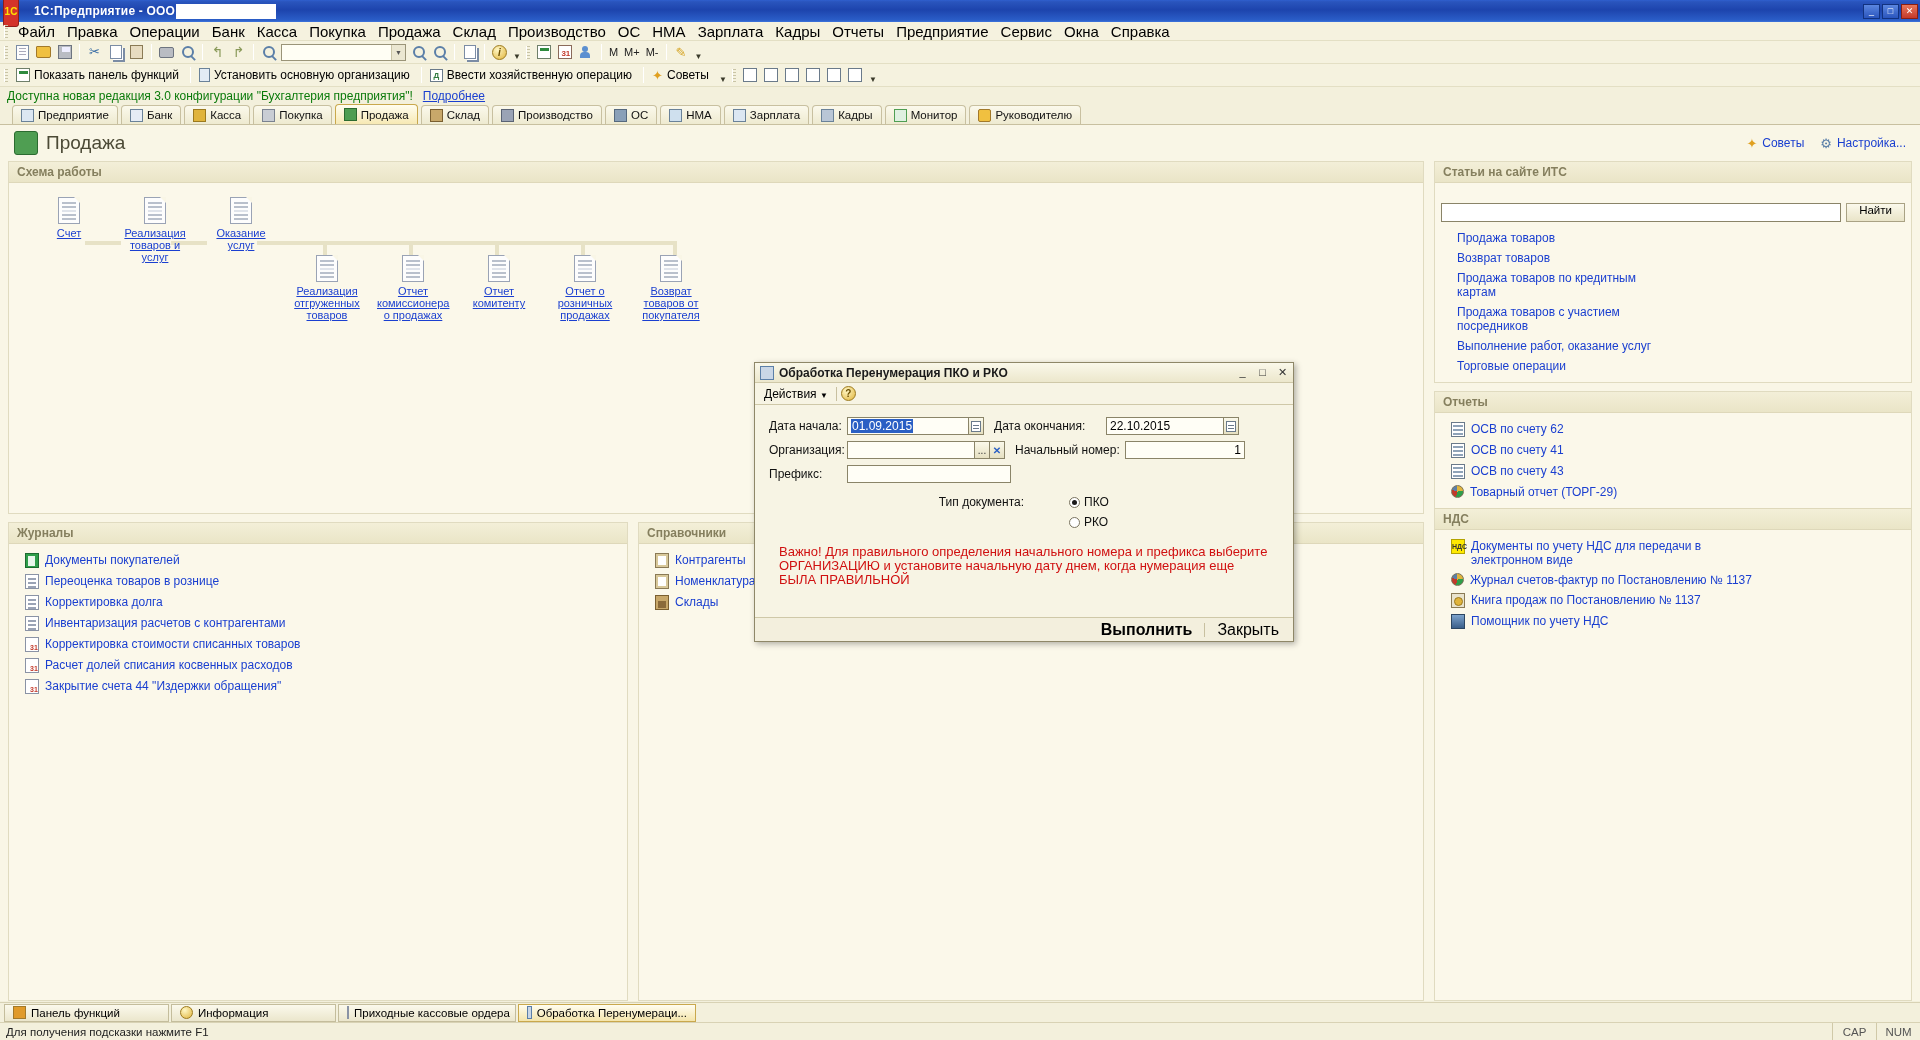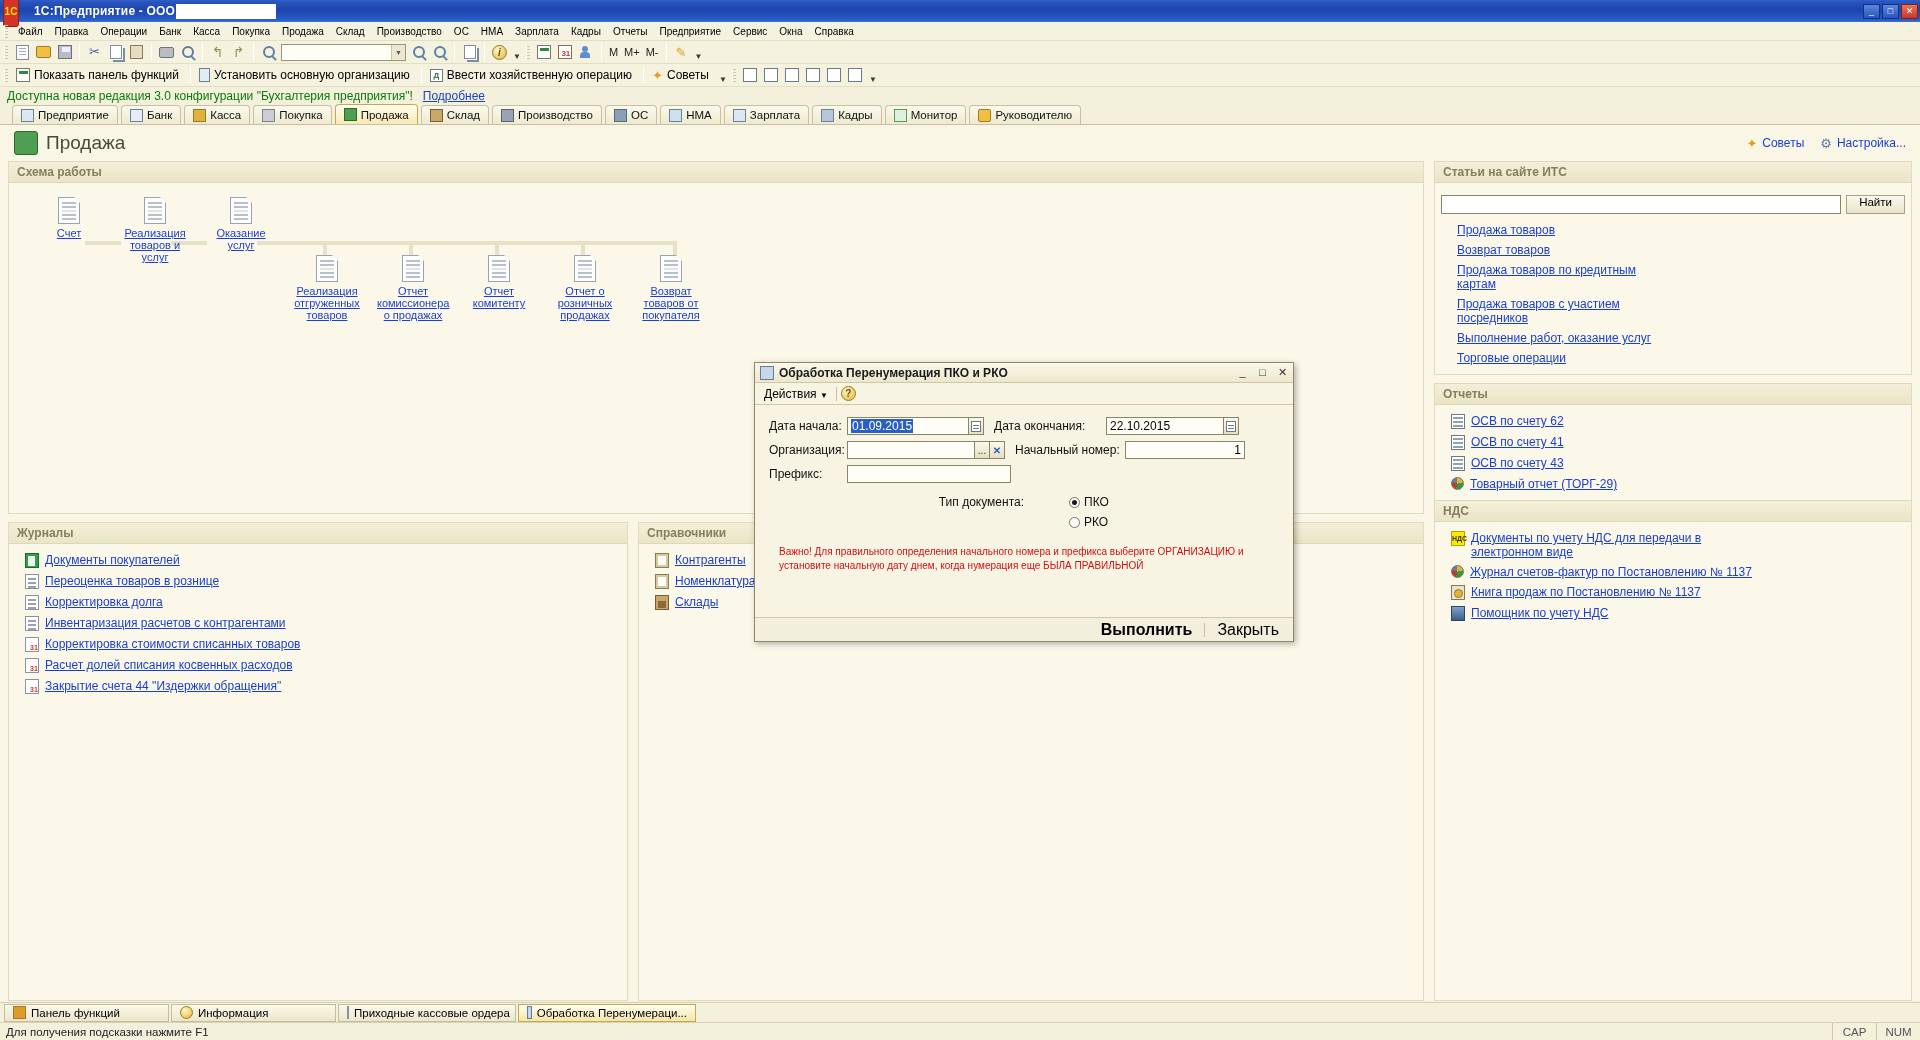--- a/index.html
+++ b/index.html
@@ -46,21 +46,21 @@
     display: flex; align-items: center;
     border-bottom: 1px solid #e3dfc4;
     padding-left: 2px;
   }
   .gripper {
     width: 4px; height: 13px; margin: 0 4px 0 2px;
     background-image: repeating-linear-gradient(to bottom, #c9c4a6 0 1px, transparent 1px 3px);
     border-left: 1px solid #fff;
   }
   .menubar .mi {
-    padding: 2px 6px; white-space: nowrap; cursor: pointer; color: #000; font-size: 10px;
+    padding: 2px 6px; white-space: nowrap; cursor: pointer; color: #000; font-size: 15px;
   }
 
   
   .toolbar {
     height: 23px; background: #f5f2df;
     display: flex; align-items: center;
     border-bottom: 1px solid #e3dfc4;
     padding-left: 2px;
   }
   .tbtn {
@@ -184,21 +184,21 @@
   }
   .flowitem a { color: #1a3fd0; text-decoration: underline; font-size: 11px; display: block; line-height: 12px; cursor: pointer; }
   .conn { position: absolute; background: #e7e2c6; }
 
   
   .linklist { }
   .linkrow {
     display: flex; align-items: flex-start; gap: 6px;
     padding: 3px 0 3px 8px; font-size: 12px;
   }
-  .linkrow a { color: #1a3fd0; text-decoration: underline; cursor: pointer; }
+  .linkrow a { color: #1a3fd0; cursor: pointer; }
   .licon { width: 14px; height: 15px; flex: none; position: relative; }
 
   .lic-journal { background:#2f9e4a; border:1px solid #1c6b30; }
   .lic-journal:after{content:"";position:absolute;left:2px;top:2px;width:7px;height:10px;background:#e9f7ec;}
   .lic-doc { background:#fff; border:1px solid #8a93a5; }
   .lic-doc:after{content:"";position:absolute;left:2px;top:3px;width:8px;height:2px;background:#9aa3b5;box-shadow:0 4px 0 0 #9aa3b5,0 8px 0 0 #9aa3b5;}
   .lic-docdate { background:#fff; border:1px solid #8a93a5; }
   .lic-docdate:after{content:"31";position:absolute;left:4px;bottom:0;font-size:7px;color:#c3392a;font-weight:bold;line-height:7px;}
   .lic-pie { width:13px;height:13px;border-radius:50%;
     background: conic-gradient(#e0b43c 0 25%, #2f9e4a 25% 55%, #c3392a 55% 80%, #5b7fa8 80% 100%);
@@ -208,21 +208,21 @@
   .lic-nds { background:#ffe900; border:1px solid #b3a300; color:#333; font-size:7px; font-weight:bold; text-align:center; line-height:14px; }
   .lic-wiz { background: linear-gradient(#7da3cc,#3a5f8a); border:1px solid #2c4662;}
   .lic-money { background:#e9e3cd;border:1px solid #8a7a55;}
   .lic-money:after{content:"";position:absolute;right:1px;bottom:1px;width:7px;height:7px;border-radius:50%;background:#e0b43c;border:1px solid #9c7a1e;}
   .lic-cat { background:#d8c89a;border:1px solid #8a7a55;}
   .lic-cat:after{content:"";position:absolute;left:2px;top:2px;width:8px;height:9px;background:#fff;}
   .lic-ware { background:#c8a86a;border:1px solid #7a5f30;}
   .lic-ware:after{content:"";position:absolute;left:2px;top:5px;right:2px;height:7px;background:#8a6a3a;}
 
   
-  .itsrow { display: flex; gap: 5px; padding: 12px 6px 6px; }
+  .itsrow { display: flex; gap: 5px; padding: 20px 6px 6px; }
   .itsinput { flex: 1; height: 19px; background: #fff; border: 1px solid #8a8468; }
   .itsbtn {
     padding: 0 12px; height: 19px; font-size: 11.5px;
     background: linear-gradient(to bottom,#fbf9ec,#e9e4c8);
     border: 1px solid #a9a284; cursor: pointer;
   }
 
   
   .dialog {
     position: absolute; left: 754px; top: 362px; width: 540px; height: 280px;
@@ -271,21 +271,21 @@
   .cal-glyph { width: 10px; height: 11px; background: #fff; border: 1px solid #6a7a8a; position: relative;}
   .cal-glyph:after { content:""; position:absolute; left:1px; top:3px; right:1px; height:1px; background:#6a7a8a; box-shadow:0 3px 0 0 #6a7a8a;}
   .radio {
     width: 11px; height: 11px; border-radius: 50%;
     border: 1px solid #7a7460; background: #fff; position: relative; cursor: pointer;
   }
   .radio.on:after {
     content:""; position:absolute; left:2px; top:2px; width:5px; height:5px;
     border-radius:50%; background:#1a1a1a;
   }
-  .warn { color: #d01010; font-size: 10px; line-height: 14px; }
+  .warn { color: #d01010; font-size: 13px; line-height: 14px; }
   .dlg-foot {
     height: 24px; display: flex; align-items: center; justify-content: flex-end;
     gap: 8px; padding-right: 10px; border-top: 1px solid #cfc8a8; background: #f3efdd;
   }
   .dlg-foot .fbt { font-size: 16px; cursor: pointer; padding: 1px 4px; }
   .dlg-foot .fbt.primary { font-weight: bold; }
   .vdiv { width: 1px; height: 14px; background: #c8c0a0; }
 
   
   .taskbar {

